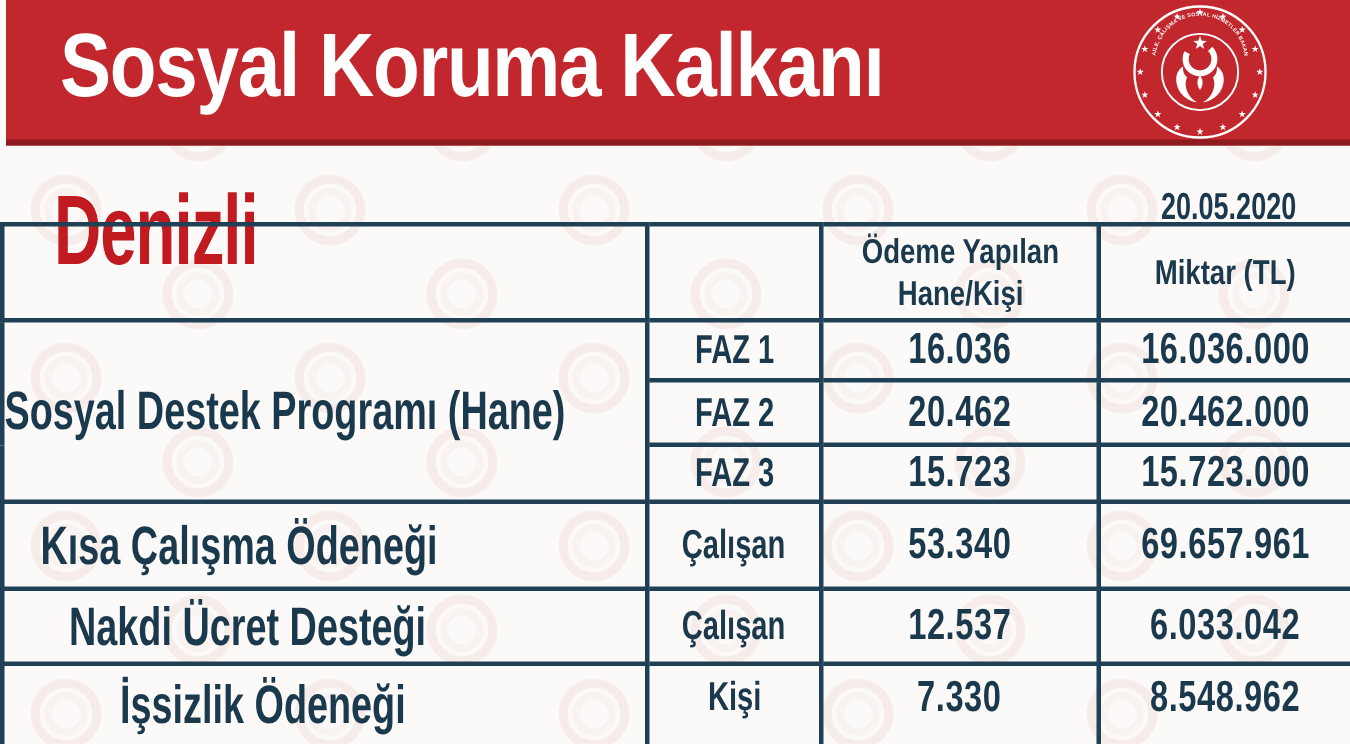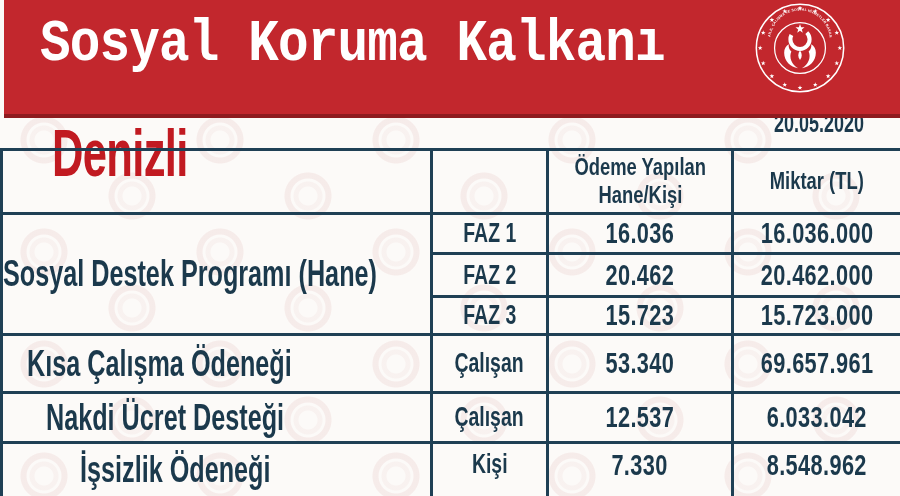--- a/index.html
+++ b/index.html
@@ -14,34 +14,34 @@
     position:absolute; inset:0; z-index:0;
     background-image:
       radial-gradient(circle at 44px 28px,  rgba(0,0,0,0) 17px, rgba(205,130,130,0.12) 18px, rgba(205,130,130,0.12) 23px, rgba(0,0,0,0) 24px),
       radial-gradient(circle at 132px 84px, rgba(0,0,0,0) 17px, rgba(205,130,130,0.12) 18px, rgba(205,130,130,0.12) 23px, rgba(0,0,0,0) 24px),
       radial-gradient(circle at 44px 28px,  rgba(0,0,0,0) 9px,  rgba(205,140,140,0.07) 10px, rgba(205,140,140,0.07) 14px, rgba(0,0,0,0) 15px),
       radial-gradient(circle at 132px 84px, rgba(0,0,0,0) 9px,  rgba(205,140,140,0.07) 10px, rgba(205,140,140,0.07) 14px, rgba(0,0,0,0) 15px);
     background-size:176px 112px;
   }
   
   .banner {
-    position:absolute; left:4px; right:0; top:0; height:118px; z-index:2;
-    background:#c2272d; border-bottom:4px solid #8e1b1f; box-sizing:border-box;font-family:Liberation Mono, monospace;
+    position:absolute; left:4px; right:0; top:0; height:97px; z-index:2;
+    background:#c2272d; border-bottom:4px solid #8e1b1f; box-sizing:border-box;
   }
   .banner-title {
     position:absolute; left:36px; top:44px; color:#ffffff;
     font-size:60px; line-height:1; white-space:nowrap; letter-spacing:-1px;
     transform:translateY(-50%) scaleX(0.85); transform-origin:left center;
   }
   .emblem { position:absolute; left:752px; top:0px; z-index:3; }
   
-  .date-wrap { position:absolute; top:109px; right:36px; z-index:1; text-align:left; }
+  .date-wrap { position:absolute; top:124px; right:36px; z-index:1; text-align:left; }
   .date-wrap .t { font-size:25px; transform:scaleX(0.72); transform-origin:right center; }
   
-  .province-wrap { position:absolute; top:120px; left:52px; z-index:1; }
+  .province-wrap { position:absolute; top:120px; left:36px; z-index:1; }
   .province-wrap .t {
     color:#c11a21; font-size:66px; line-height:1;
     transform:scaleX(0.66); transform-origin:left center; letter-spacing:-1px;
   }
   
   table.shield {
     position:absolute; top:148px; left:0; width:900px; z-index:1;
     border-collapse:collapse; table-layout:fixed;
   }
   table.shield col.c1 { width:430px; }

